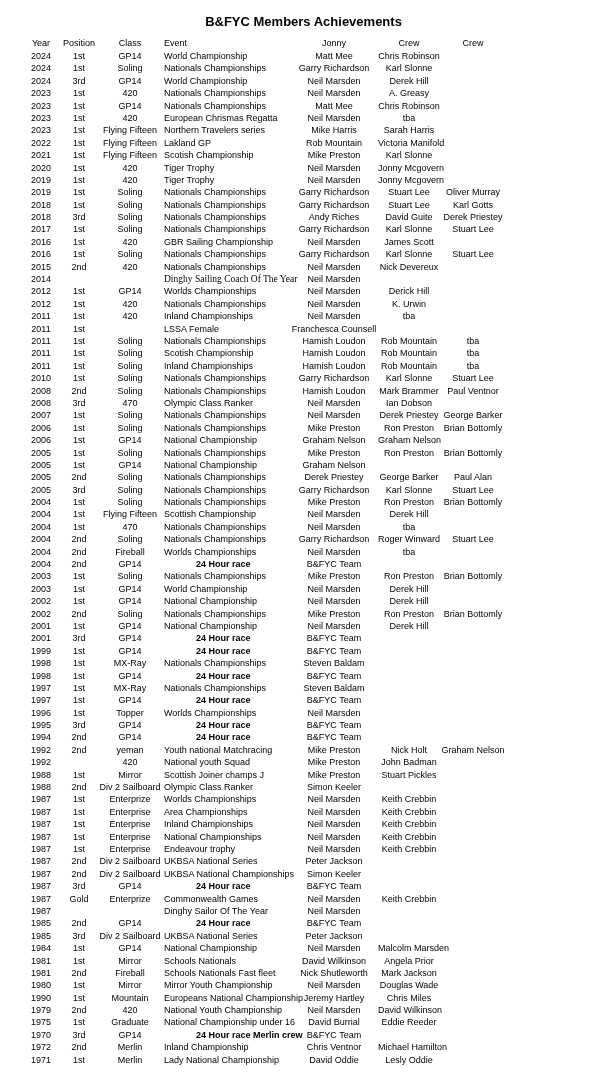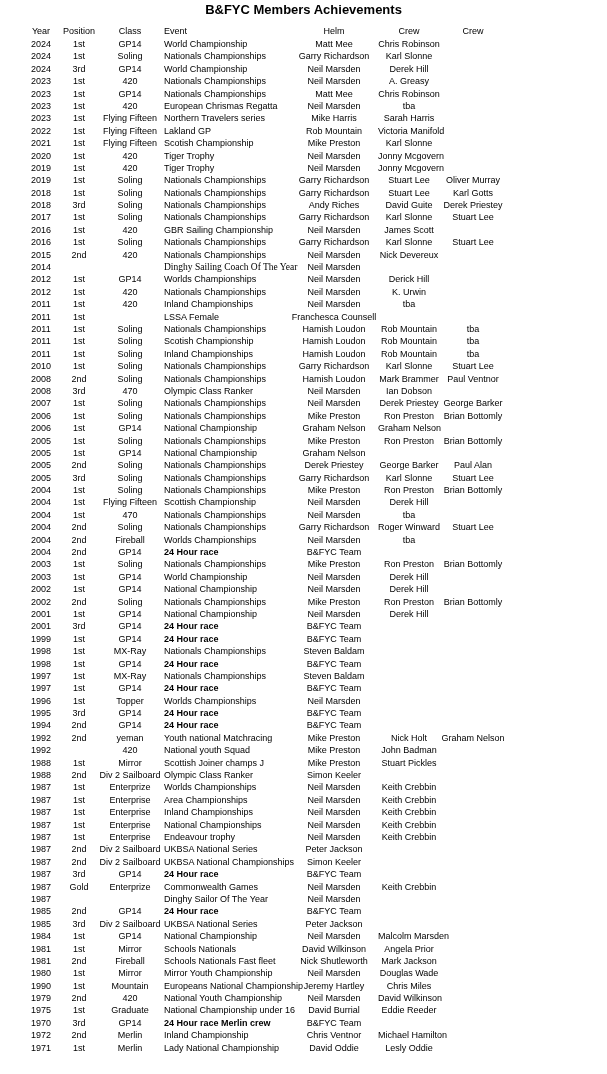--- a/index.html
+++ b/index.html
@@ -2,55 +2,55 @@
 <html><head>
 <meta charset="utf-8">
 <style>
   html,body { margin:0; padding:0; }
   body {
     width:607px; height:1074px;
     background:#ffffff; color:#000000;
     font-family:"Liberation Sans", sans-serif;
     overflow:hidden;
   }
-  .page { padding-top:2px; }
+  .page { padding-top:14px; }
   .title {
     text-align:center;
     font-weight:bold;
     font-size:13px;
     line-height:16px;
   }
   .tbl { margin-left:22px; margin-top:6px; }
   .row {
     display:grid;
     grid-template-columns:38px 38px 64px 128px 88px 62px 66px;
     height:12.4px;
     line-height:12.4px;
     font-size:9px;
     white-space:nowrap;
   }
   .row.header { font-weight:normal; height:14px; line-height:14px; }
   .cell { text-align:center; overflow:visible; }
   .cell.event { text-align:left; padding-left:2px; }
-  .cell.event.bold { font-weight:bold; }
+  .cell.event.bold { font-weight:bold;margin-left:32px; }
   .cell.event.serif { font-family:"Liberation Serif", serif; font-size:9.5px; }
 </style>
 </head>
 <body>
 
 <div class="page">
   <div class="title">B&amp;FYC Members Achievements</div>
 
   <div class="tbl">
     <div class="row header">
       <div class="cell">Year</div>
       <div class="cell">Position</div>
       <div class="cell">Class</div>
       <div class="cell event">Event</div>
-      <div class="cell">Helm</div>
+      <div class="cell">Jonny</div>
       <div class="cell">Crew</div>
       <div class="cell">Crew</div>
     </div>
     <div>
         <div class="row">
           <div class="cell">2024</div>
           <div class="cell">1st</div>
           <div class="cell">GP14</div>
           <div class="cell event">World Championship</div>
           <div class="cell">Matt Mee</div>

